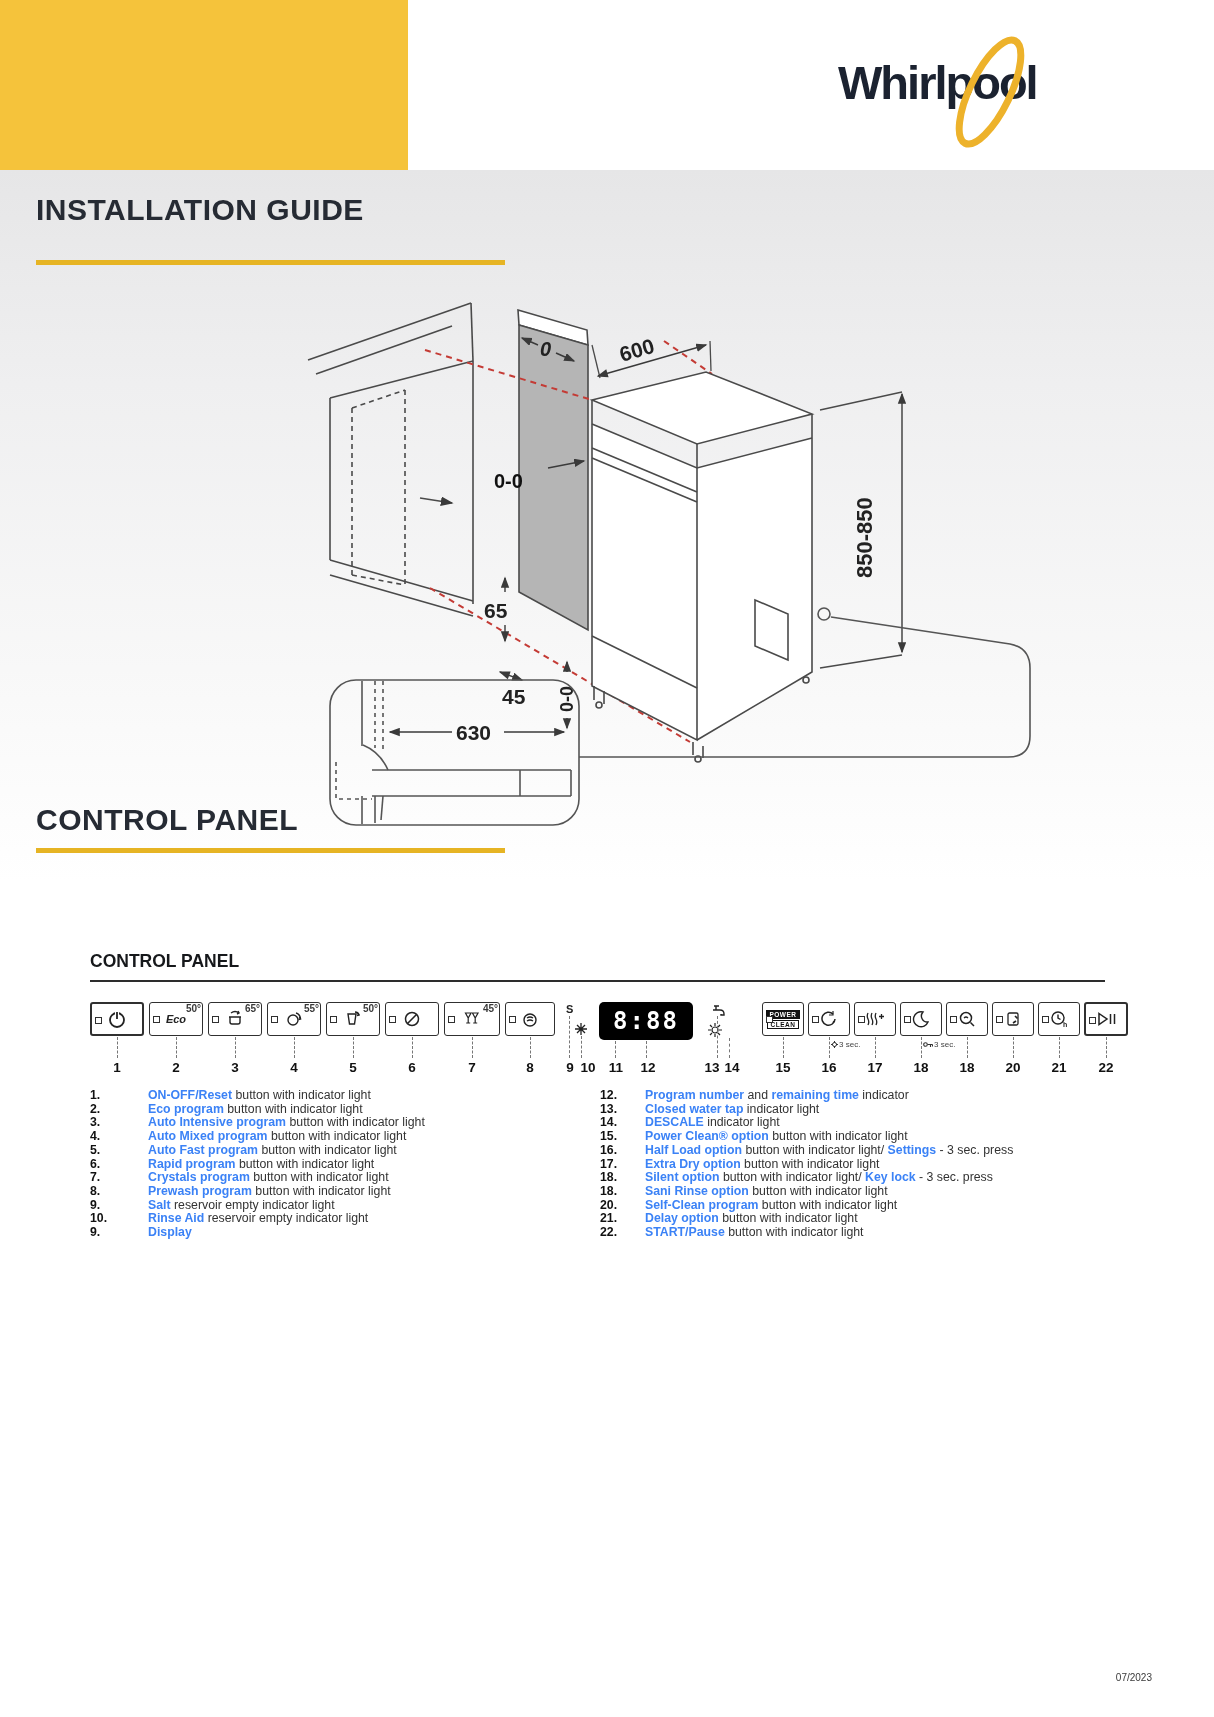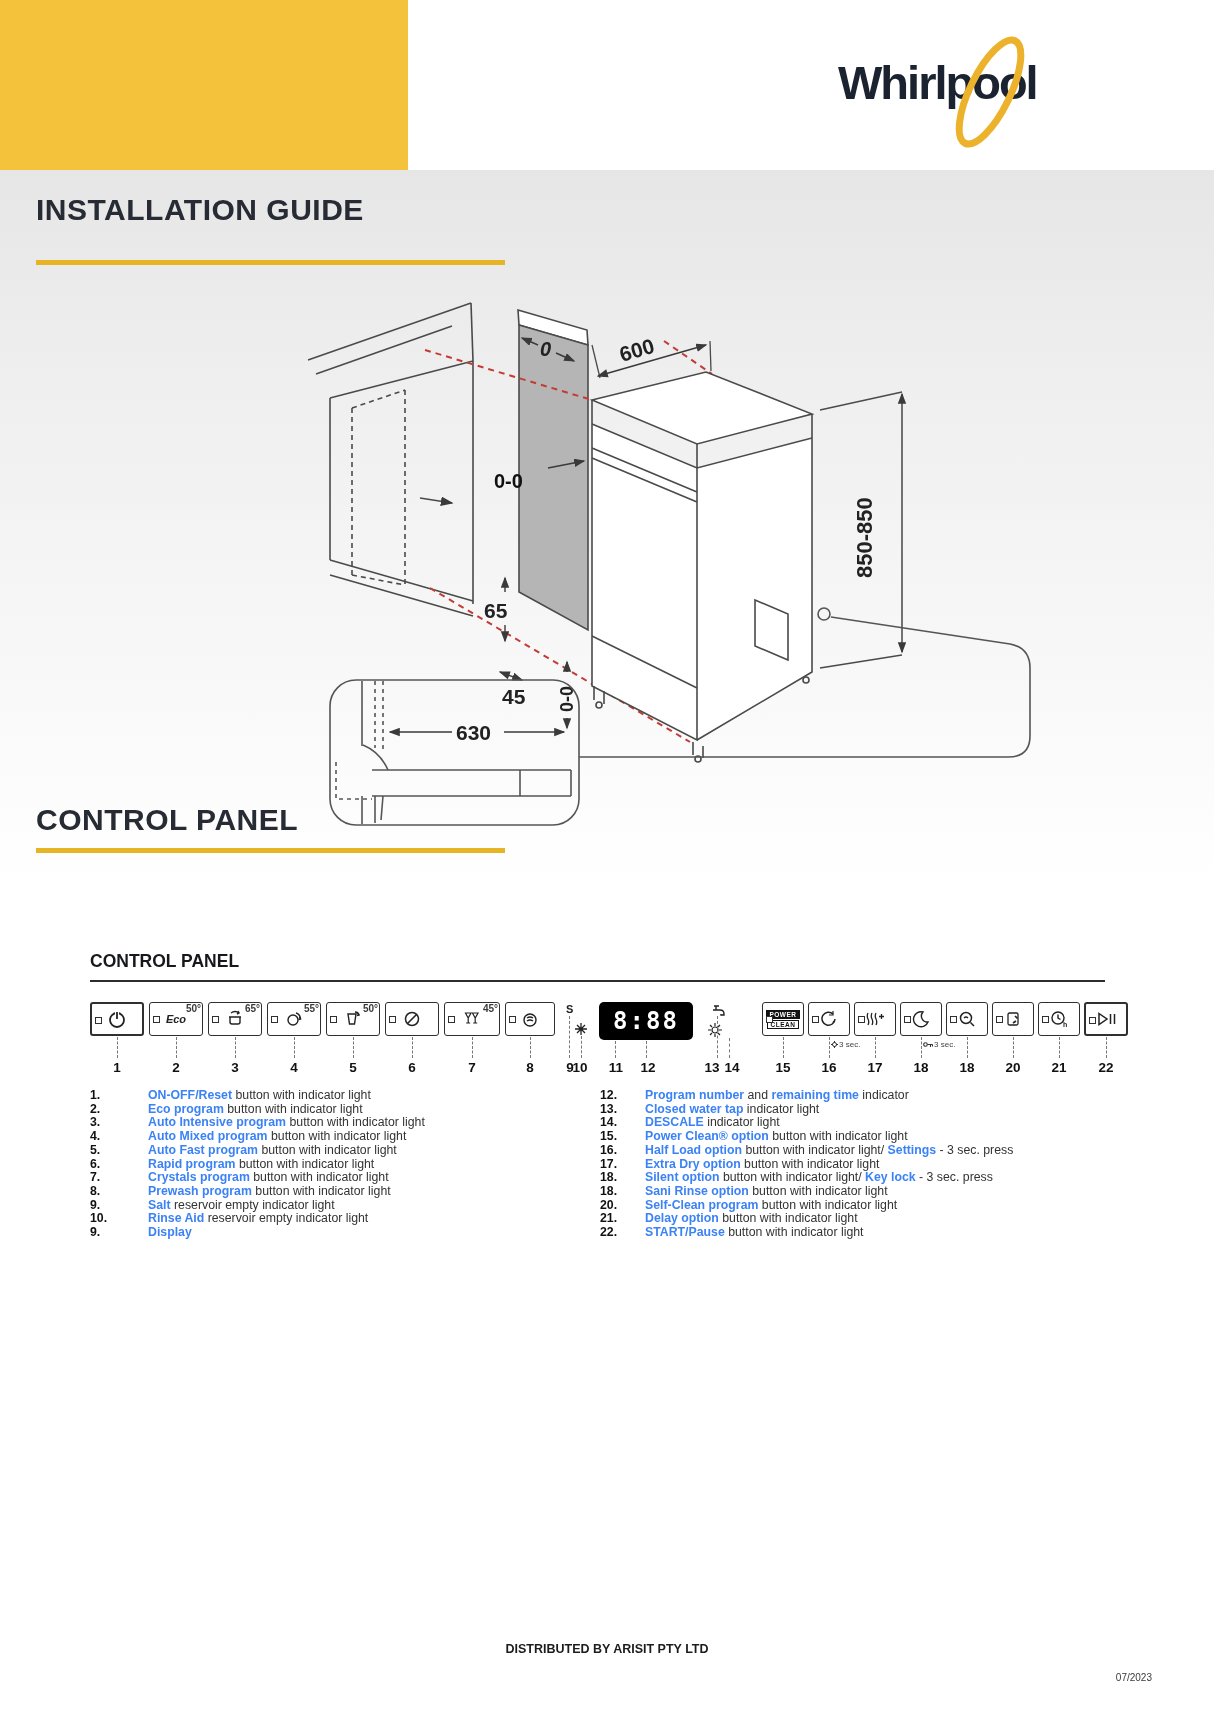--- a/index.html
+++ b/index.html
@@ -326,21 +326,21 @@
           <text x="3" y="11" font-size="11" font-weight="bold" fill="#222">S</text>
         </svg>
       <svg class="mini" style="left:13px;top:20px" width="14" height="14">
           <g stroke="#222" stroke-width="1.3">
             <path d="M7 1 L7 13 M1 7 L13 7 M3 3 L11 11 M11 3 L3 11"></path>
           </g>
         </svg>
       <div class="conn" style="left:8px;top:14px;height:42px"></div>
       <div class="conn" style="left:20px;top:34px;height:22px"></div>
       <div class="pnum" style="left:-6px">9</div>
-      <div class="pnum" style="left:4px">10</div>
+      <div class="pnum" style="left:12px">10</div>
     </div>
 
     <div class="pi" style="width:94px;margin-right:10px">
       <div class="disp">8:88</div>
       <div class="conn" style="left:16px;top:39px;height:17px"></div>
       <div class="conn" style="left:50%;top:39px;height:17px"></div>
       <div class="pnum" style="width:30px;left:2px">11</div>
       <div class="pnum" style="width:30px;left:34px">12</div>
     </div>
 
@@ -579,16 +579,15 @@
         <span class="ln">21.</span>
         <span class="lt"><b>Delay option</b><span> button with indicator light</span></span>
       </div>
       <div class="lrow">
         <span class="ln">22.</span>
         <span class="lt"><b>START/Pause</b><span> button with indicator light</span></span>
       </div>
     </div>
 
   <div class="footer">
-    <div class="f1">DISTRIBUTED BY ARISIT PTY LTD</div>
   </div>
   <div class="fdate">07/2023</div>
 </div>
 
 </body></html>

